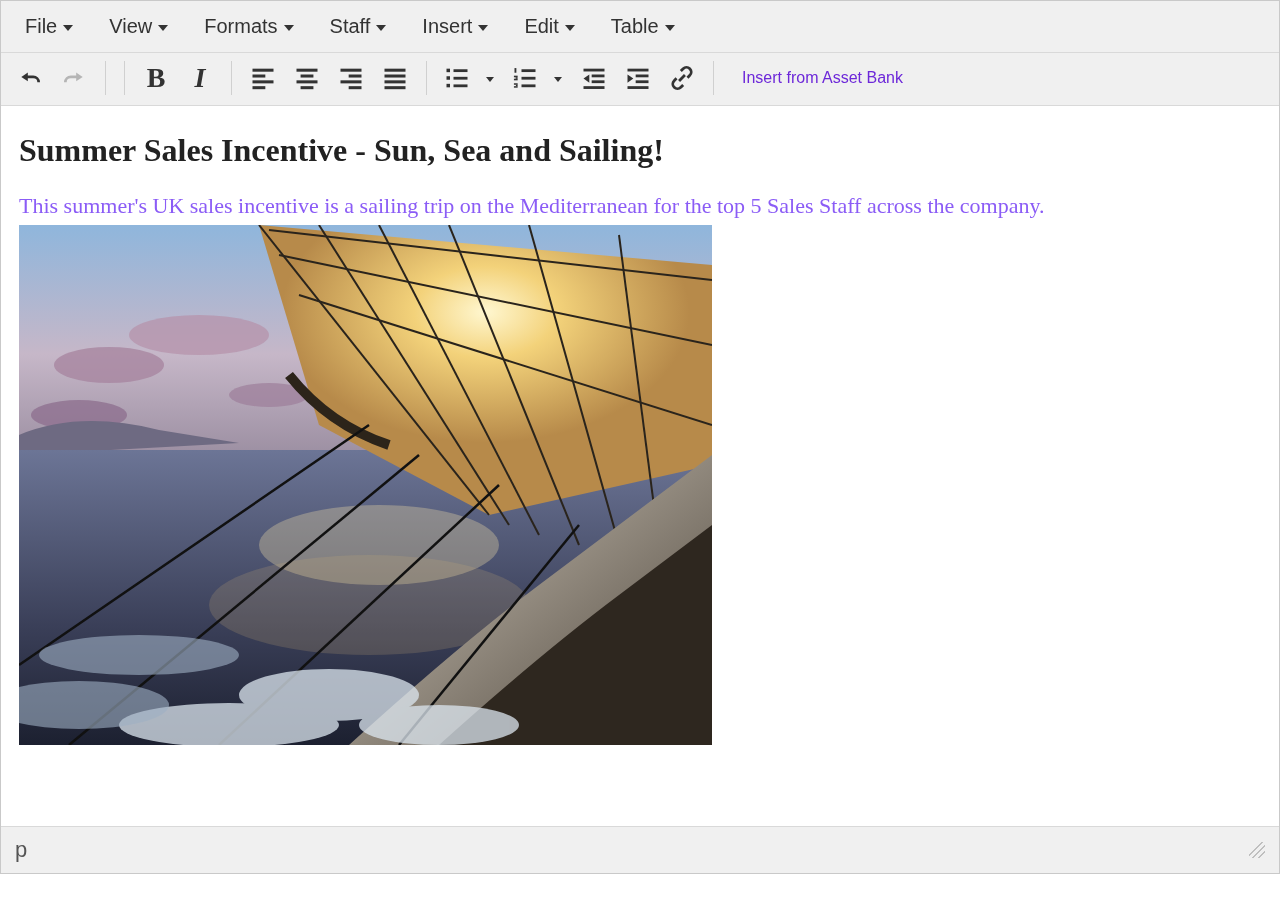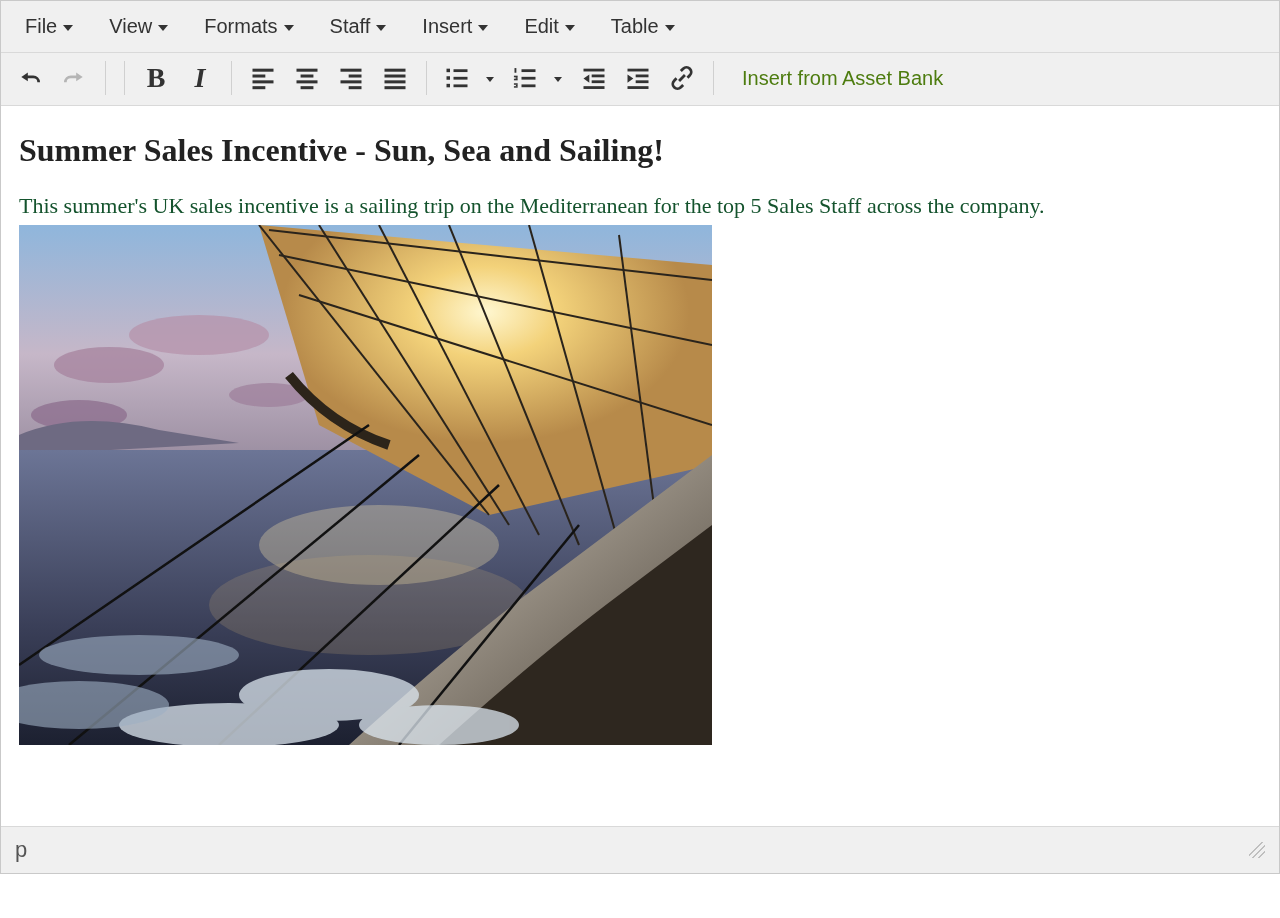--- a/index.html
+++ b/index.html
@@ -94,22 +94,22 @@
     height: 42px;
   }
   .split-btn .main { min-width: 36px; }
   .split-btn .drop { min-width: 26px; }
 
   .asset-btn {
     display: inline-flex;
     align-items: center;
     height: 42px;
     padding: 0 18px;
-    font-size: 20px;
-    color: #4d7c0f;
+    font-size: 16px;
+    color: #6d28d9;
     border-radius: 2px;
     cursor: pointer;
   }
 
   .bold-letter { font-family: Georgia, 'Times New Roman', serif; font-weight: 900; font-size: 28px; }
   .italic-letter { font-family: Georgia, 'Times New Roman', serif; font-style: italic; font-weight: 700; font-size: 28px; }
 
   
   .content-area {
     background: #fff;
@@ -118,21 +118,21 @@
     font-family: Georgia, 'Times New Roman', serif;
   }
   .content-area h2 {
     font-size: 32px;
     font-weight: 700;
     color: #222;
     margin: 16px 0 22px 0;
   }
   .content-area p.bodytext {
     font-size: 22px;
-    color: #14532d;
+    color: #8b5cf6;
     line-height: 1.35;
     margin: 0 0 4px 0;
     max-width: 1100px;
   }
 
   .image-placeholder {
     width: 693px;
     height: 520px;
     position: relative;
     overflow: hidden;

